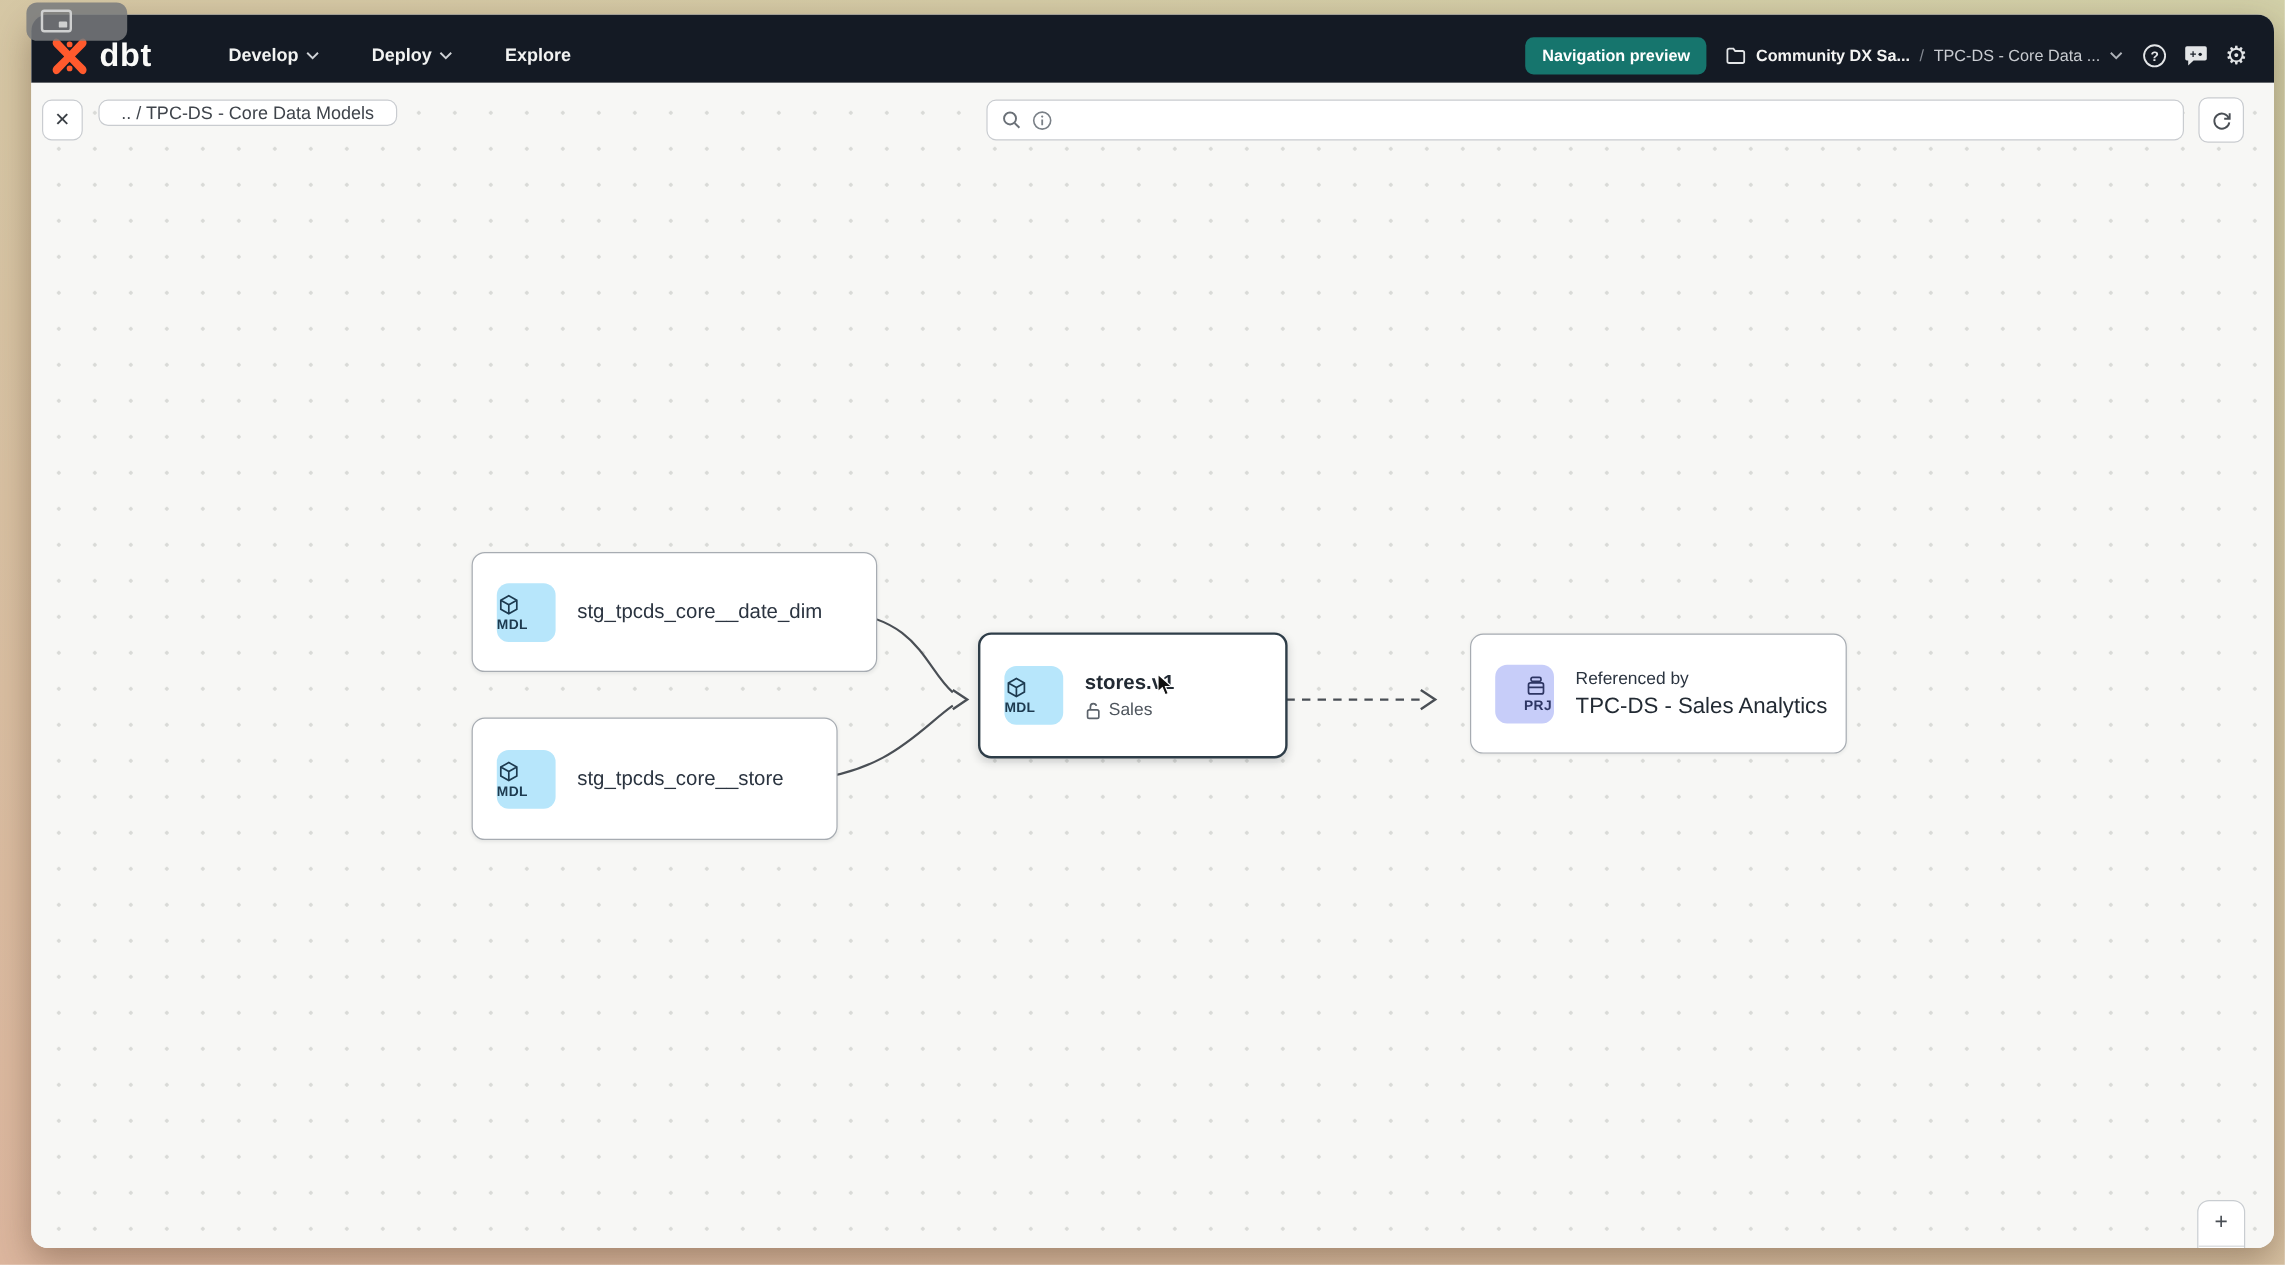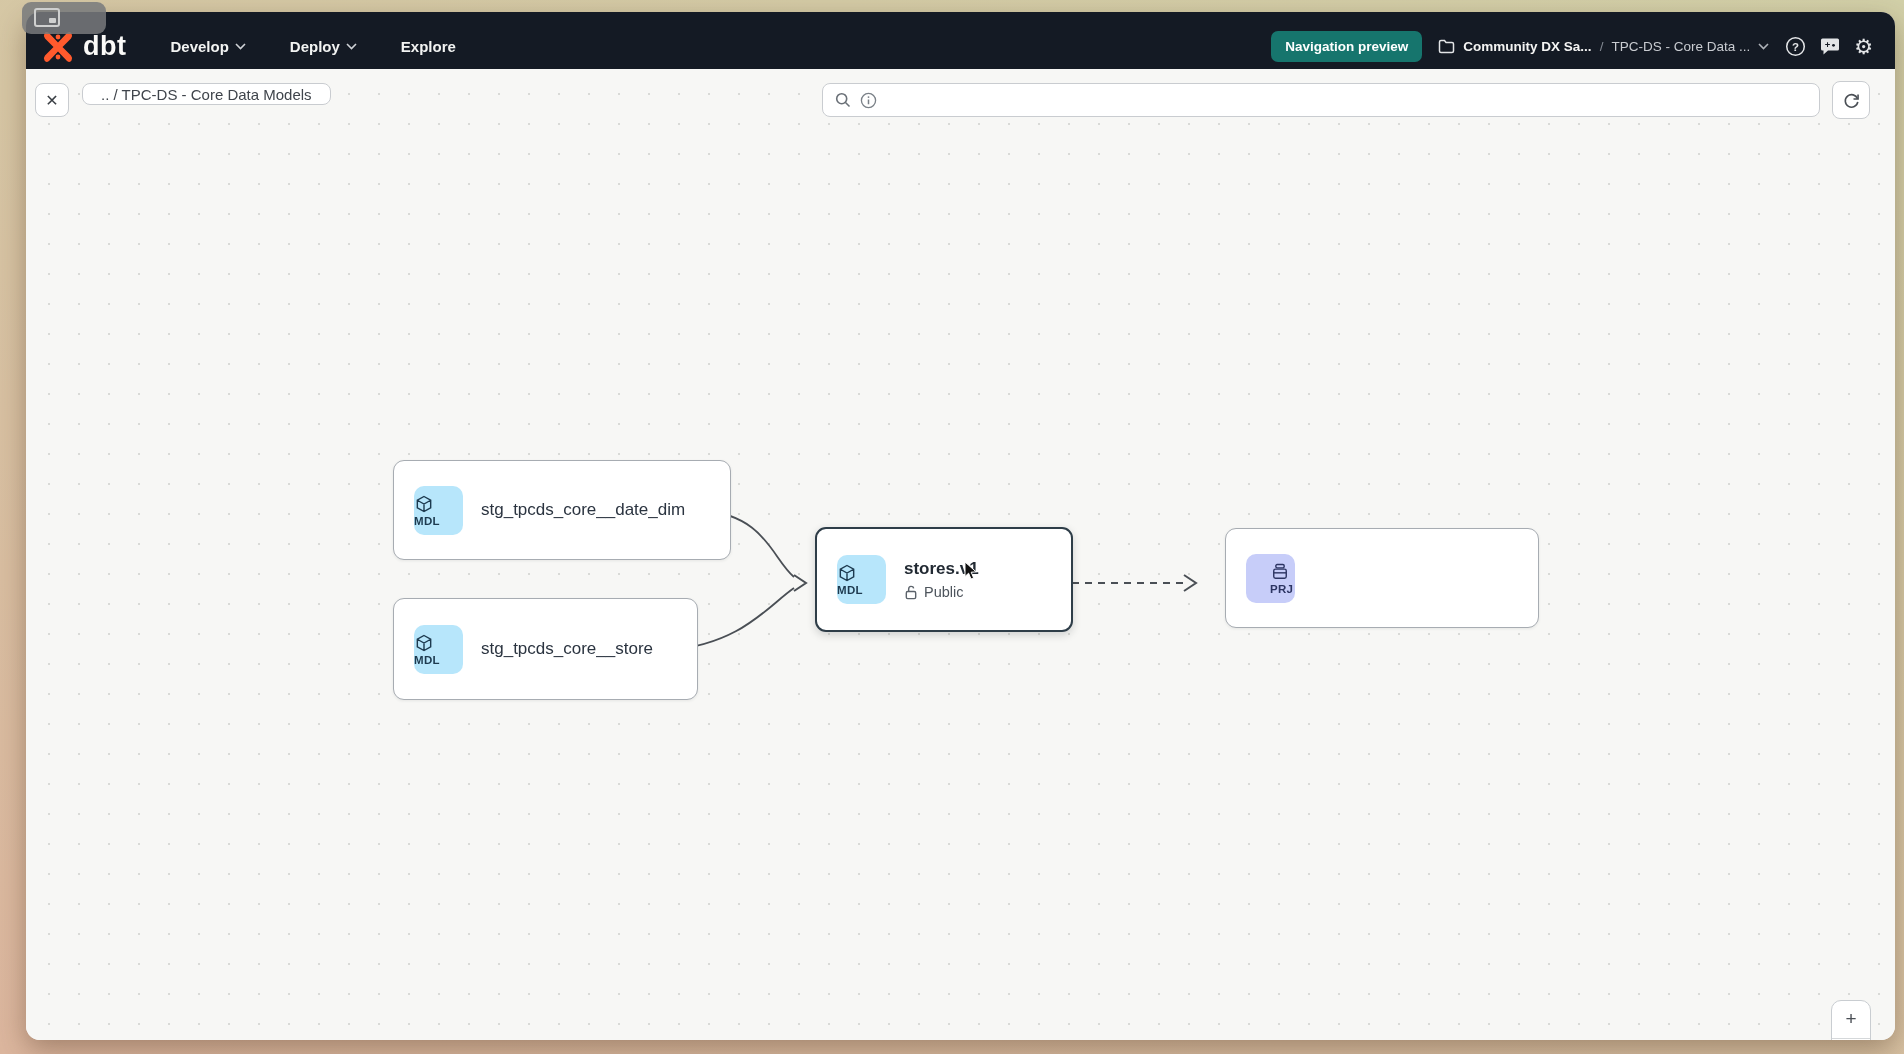--- a/index.html
+++ b/index.html
@@ -15,21 +15,21 @@
   
   .artifact { position:absolute; left:22px; top:2px; width:84px; height:32px;
     background:rgba(120,122,124,.85); border-radius:9px; z-index:50; }
   .artifact .win-ico { position:absolute; left:12px; top:6px; width:26px; height:19px;
     border:2px solid #cfd0d0; border-radius:3px; }
   .artifact .win-ico:after { content:""; position:absolute; right:2px; bottom:2px;
     width:7px; height:5px; background:#cfd0d0; border-radius:1px; }
 
   
   .navbar { position:absolute; left:0; top:0; width:100%; height:57px; background:#141a24;
-    display:flex; align-items:center; padding:12px 22px 0 14px; }
+    display:flex; align-items:center; padding:12px 22px 0 14px;gap:20px; }
   .logo { display:flex; align-items:center; gap:7px; margin-right:44px; }
   .logo-text { color:#fafaf8; font-size:27px; font-weight:bold; letter-spacing:.5px; }
   .menu { display:flex; align-items:flex-start; gap:44px; }
   .menu-item { display:flex; align-items:center; gap:6px; color:#f2f3f2;
     font-size:15px; font-weight:bold; cursor:pointer; }
   .nav-right { margin-left:auto; display:flex; align-items:center; gap:16px; }
   .preview-btn { background:#16756d; color:#fff; font-size:13.5px; font-weight:bold;
     padding:8px 14px; border-radius:7px; border:none; cursor:pointer; }
   .crumb { display:flex; align-items:center; gap:8px; }
   .crumb .proj { color:#f4f4f3; font-size:13.5px; font-weight:bold; }
@@ -189,33 +189,37 @@
           </svg>
         <span class="tag">MDL</span>
       </div>
       <div>
         <div class="node-title">stores.v1</div>
         <div class="node-sub">
           <svg width="14" height="15" viewBox="0 0 14 16">
               <rect x="2" y="7" width="10" height="7.5" rx="1.5" fill="none" stroke="#5c636b" stroke-width="1.5"></rect>
               <path d="M4.5 7 V4.5 Q4.5 1.5 7 1.5 Q9.5 1.5 9.8 3.5" fill="none" stroke="#5c636b" stroke-width="1.5"></path>
             </svg>
-          <span>Public</span>
+          <span>Sales</span>
         </div>
       </div>
     </div>
 
     <div class="node" style="left:1199px;top:459px;width:314px;height:100px;">
       <div class="badge prj">
         <svg width="20" height="20" viewBox="0 0 24 24">
             <rect x="7" y="3" width="10" height="4" rx="1.6" fill="none" stroke="#2d3563" stroke-width="1.7"></rect>
             <rect x="4.5" y="8.5" width="15" height="11" rx="2" fill="none" stroke="#2d3563" stroke-width="1.7"></rect>
             <path d="M4.5 13 H19.5" stroke="#2d3563" stroke-width="1.7"></path>
           </svg>
         <span class="tag">PRJ</span>
+      </div>
+      <div>
+        <div class="ref-small">Referenced by</div>
+        <div class="ref-big">TPC-DS - Sales Analytics</div>
       </div>
     </div>
 
     <div class="tool close-btn">
       <span>✕</span>
     </div>
     <div class="tool chip">
       <span>.. / TPC-DS - Core Data Models</span>
     </div>
     <div class="tool search">

